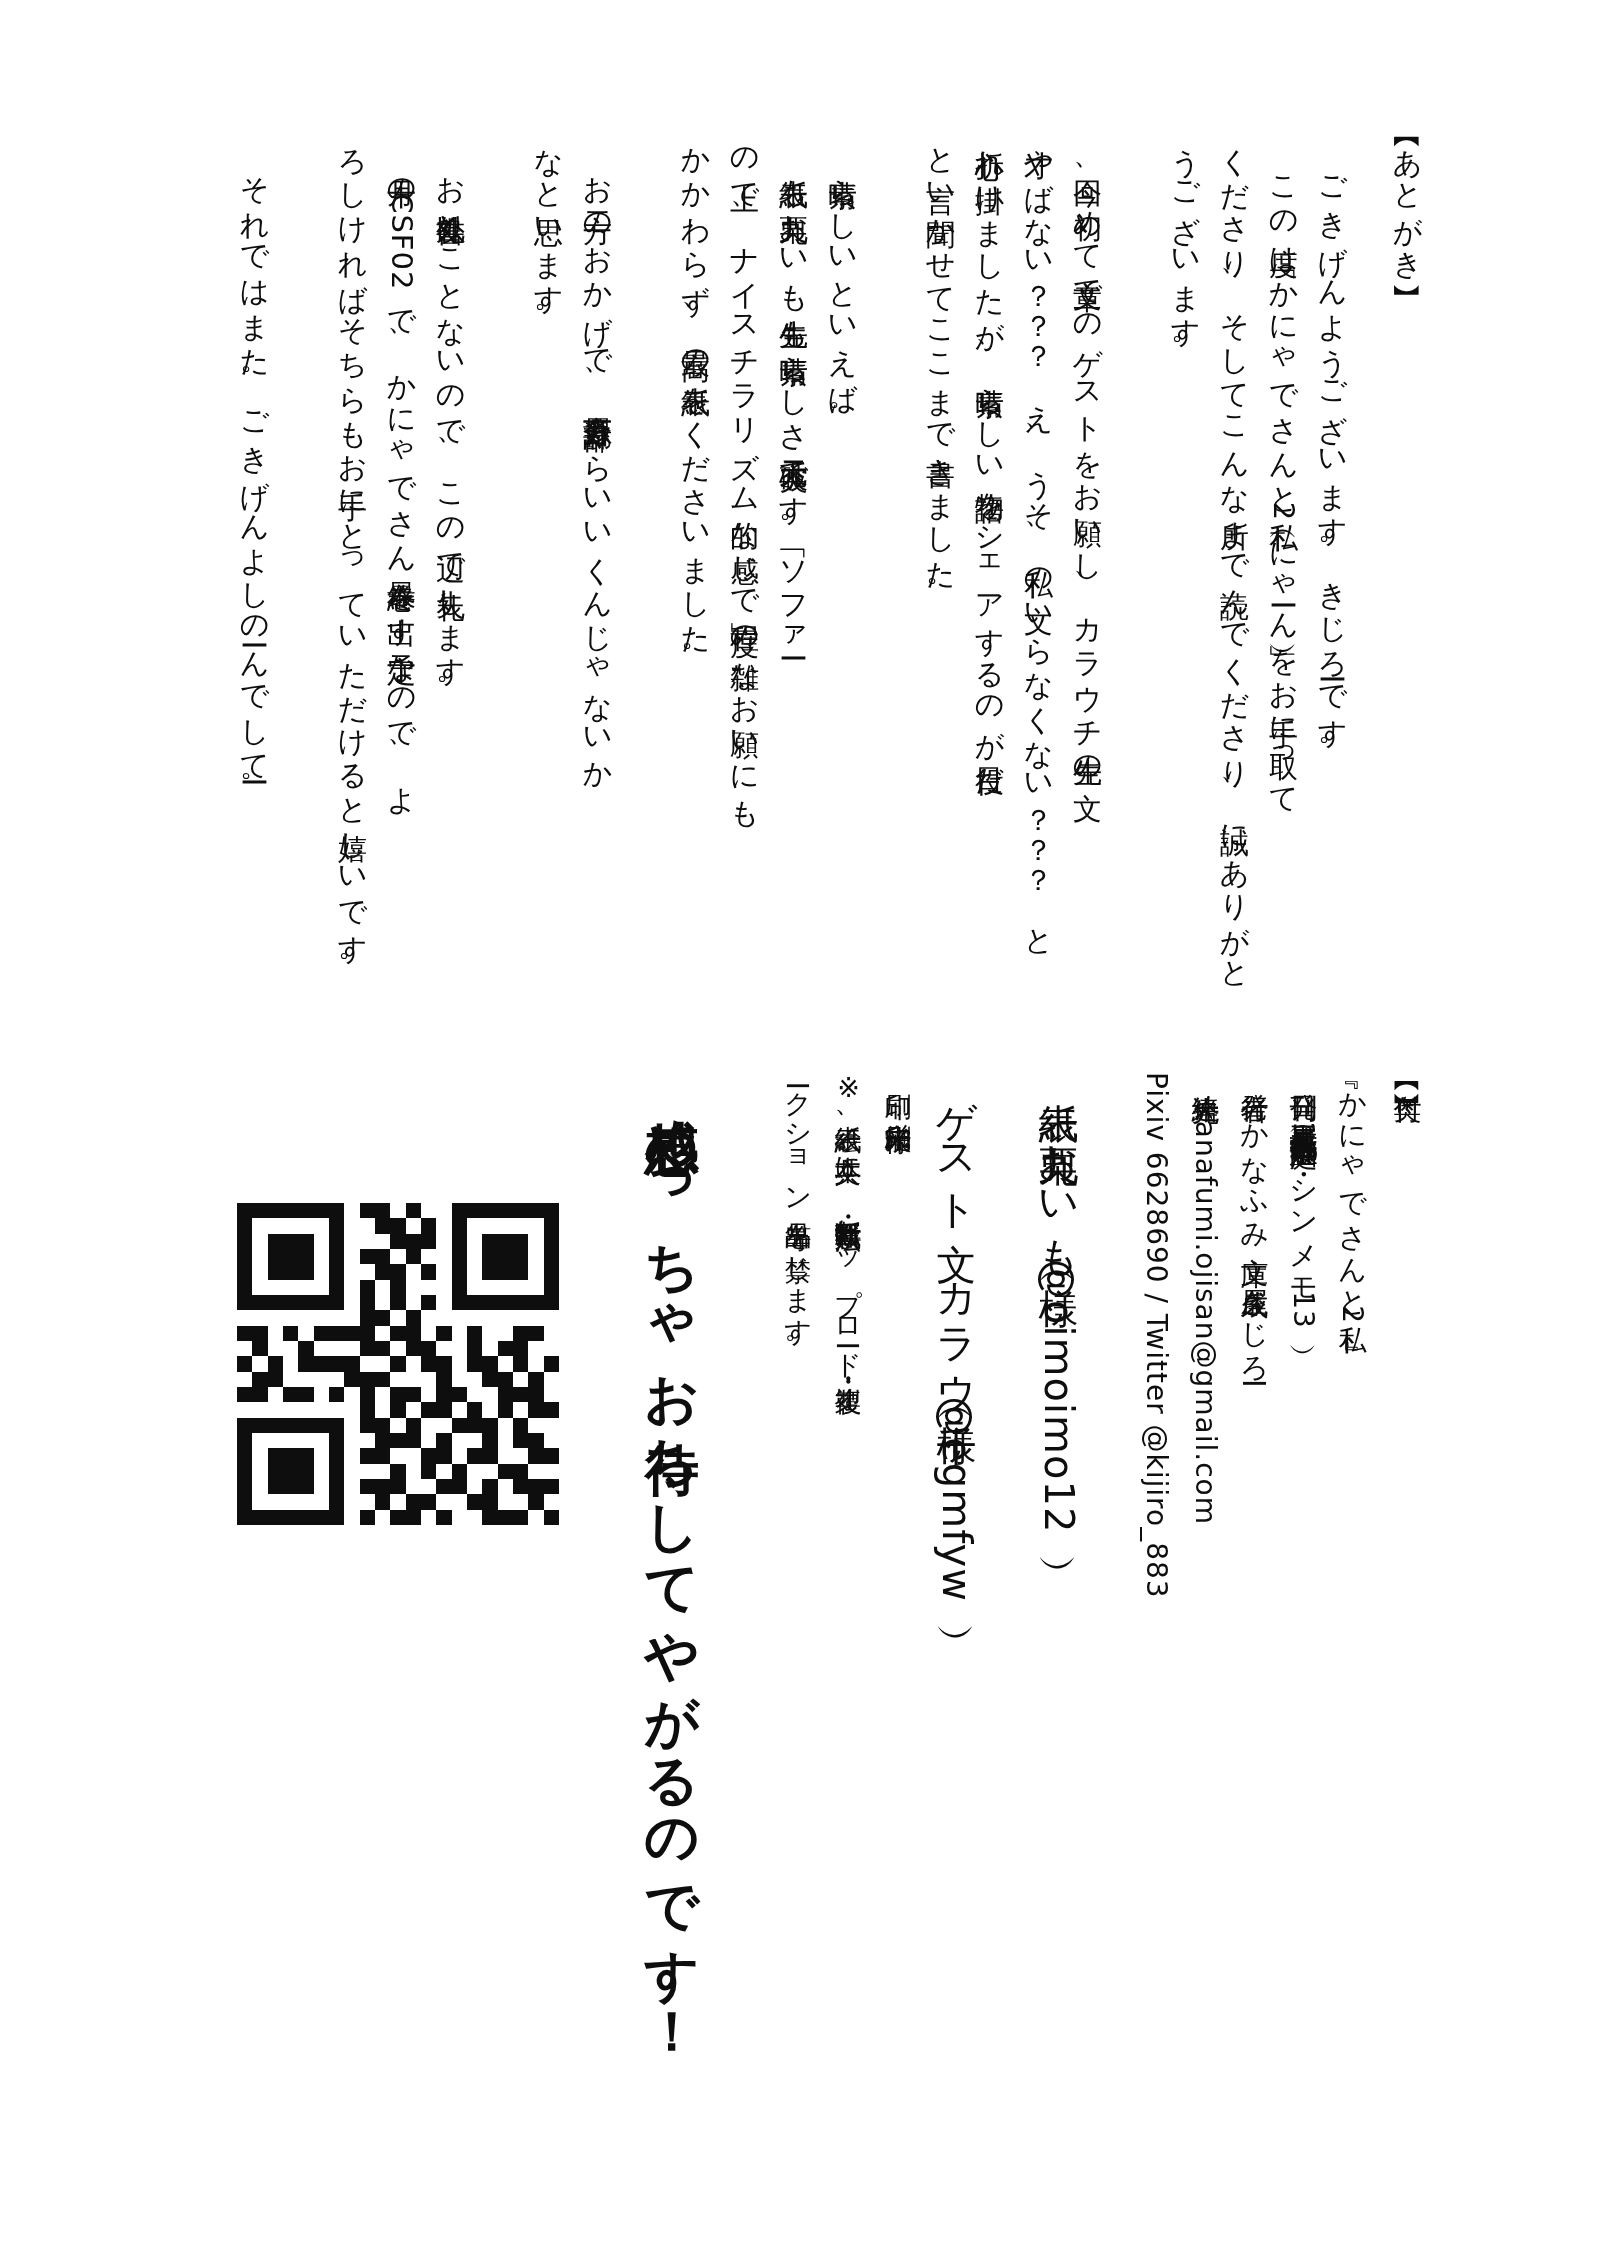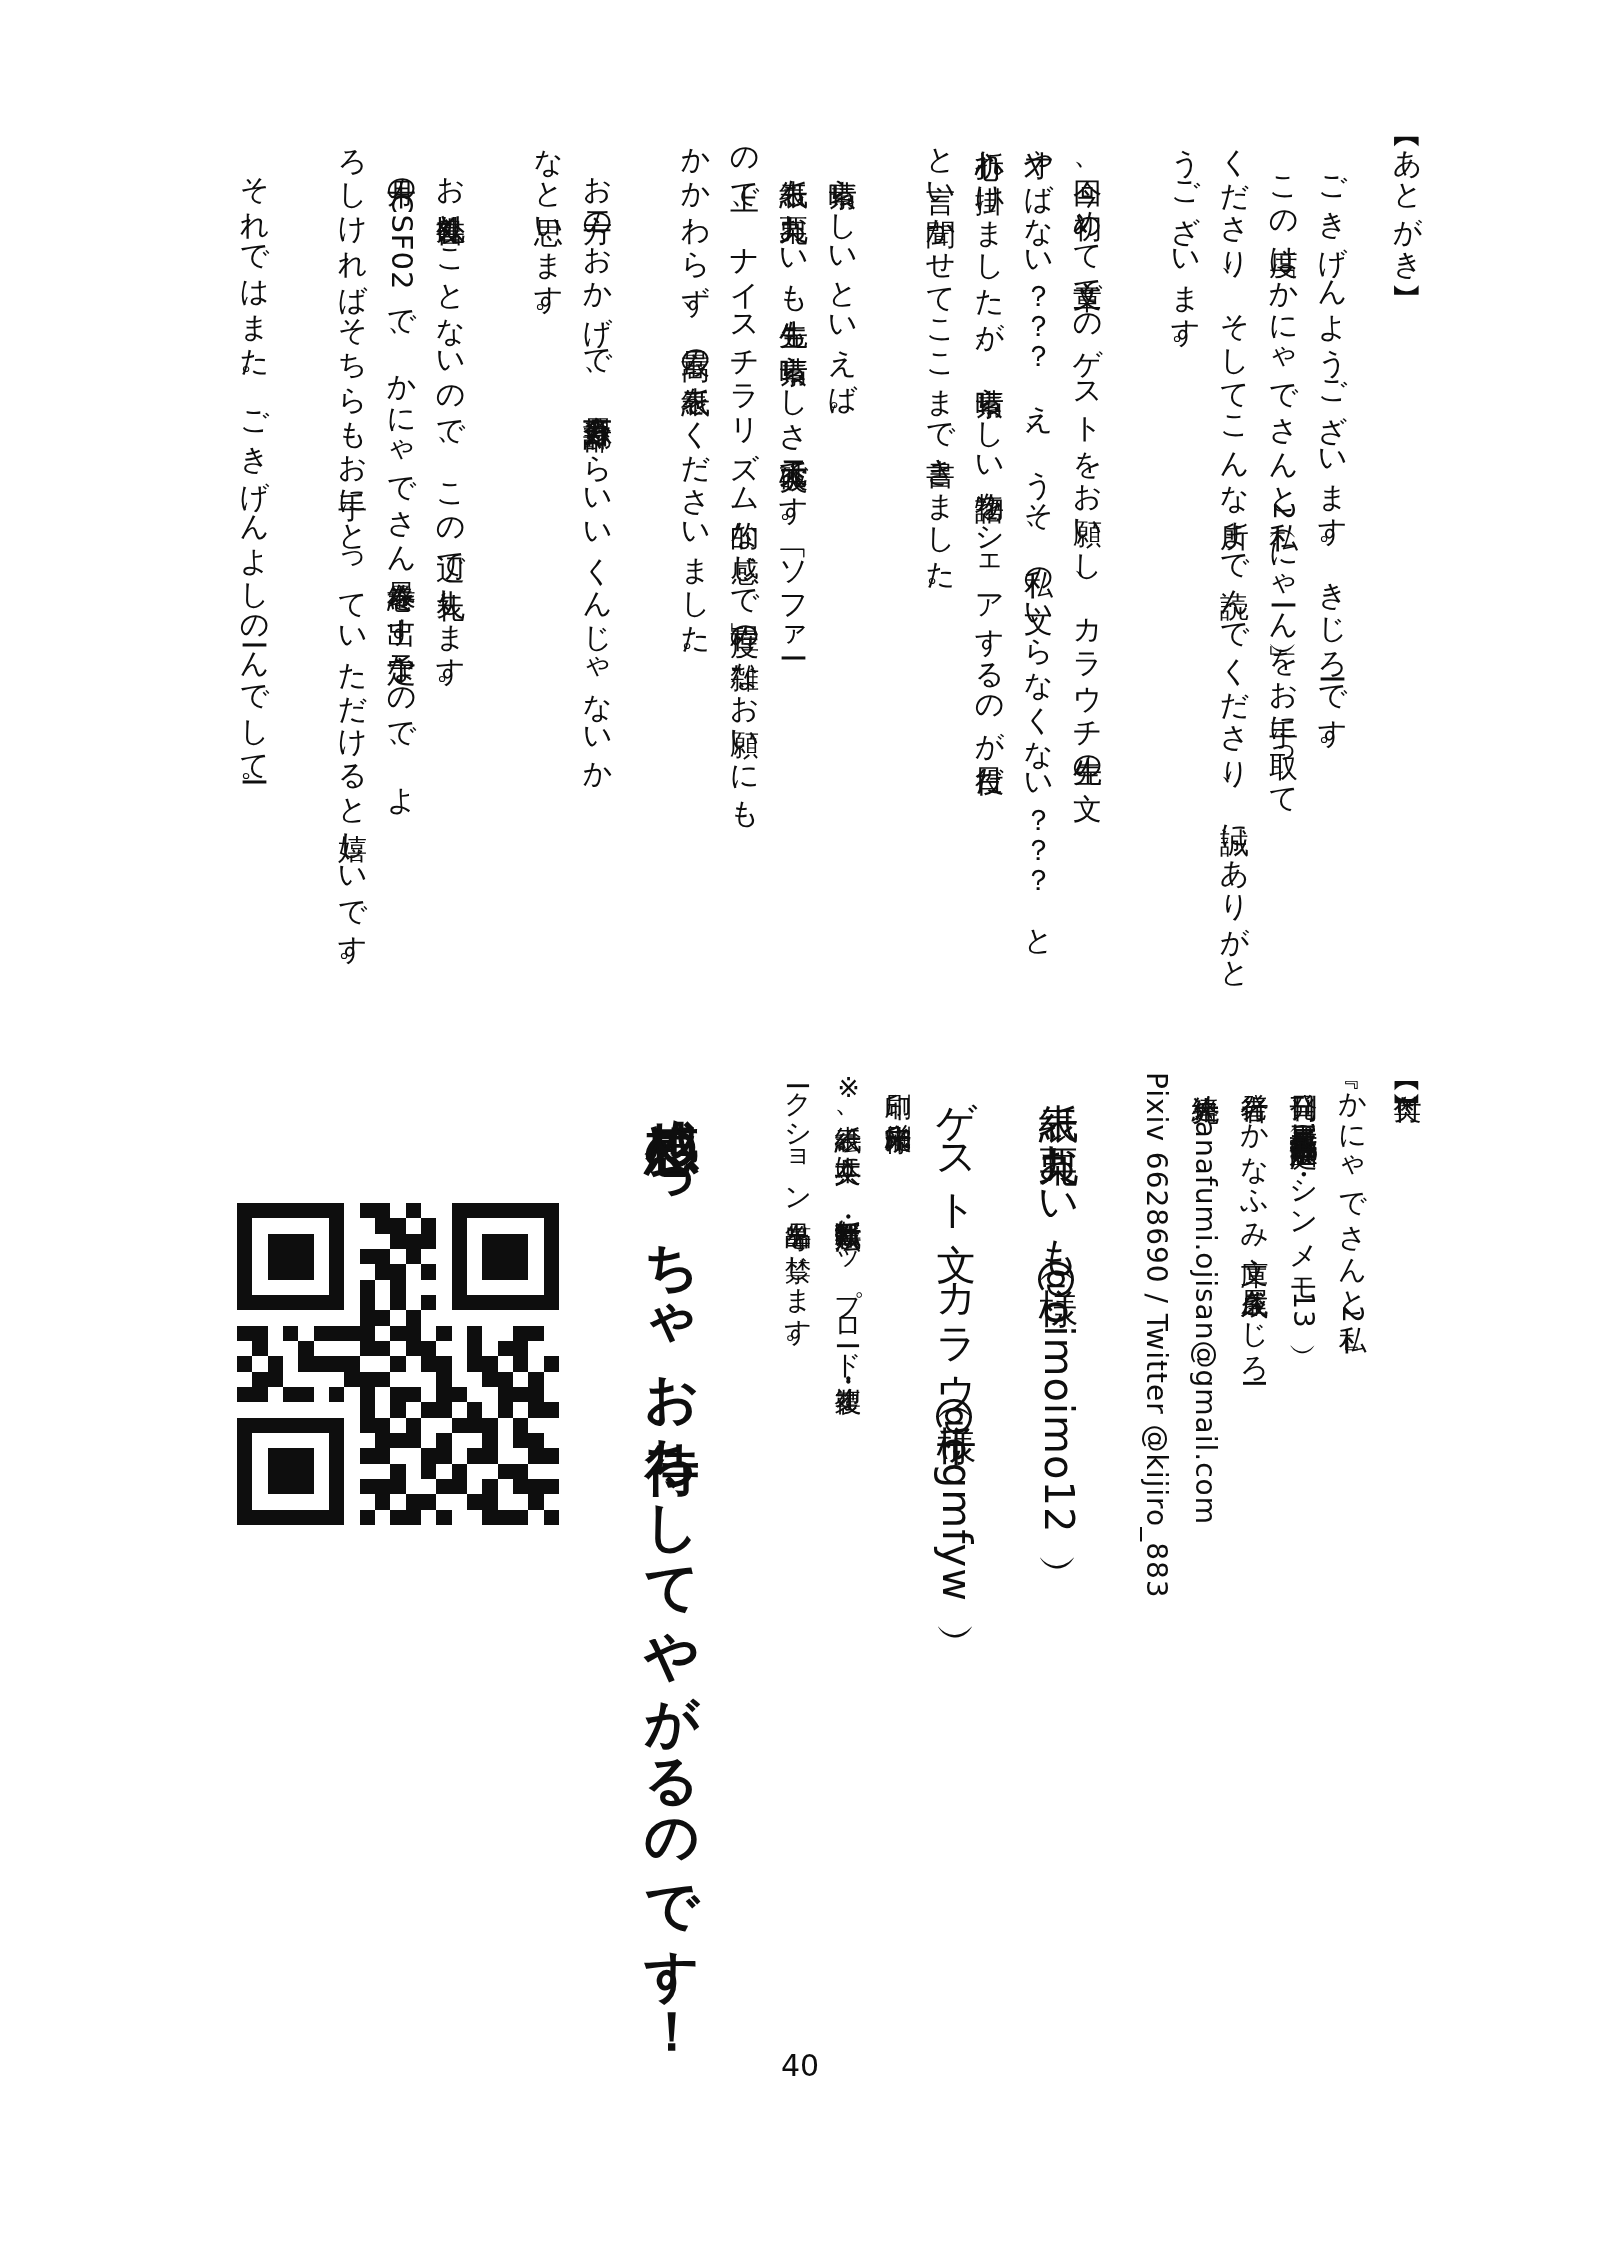--- a/index.html
+++ b/index.html
@@ -557,15 +557,14 @@
       <div class="on"></div>
       <div></div>
       <div></div>
       <div class="on"></div>
       <div class="on"></div>
       <div class="on"></div>
       <div></div>
       <div class="on"></div>
     </div>
 
-  <div class="page-number">40</div>
 
 </div>
 
 </body></html>

